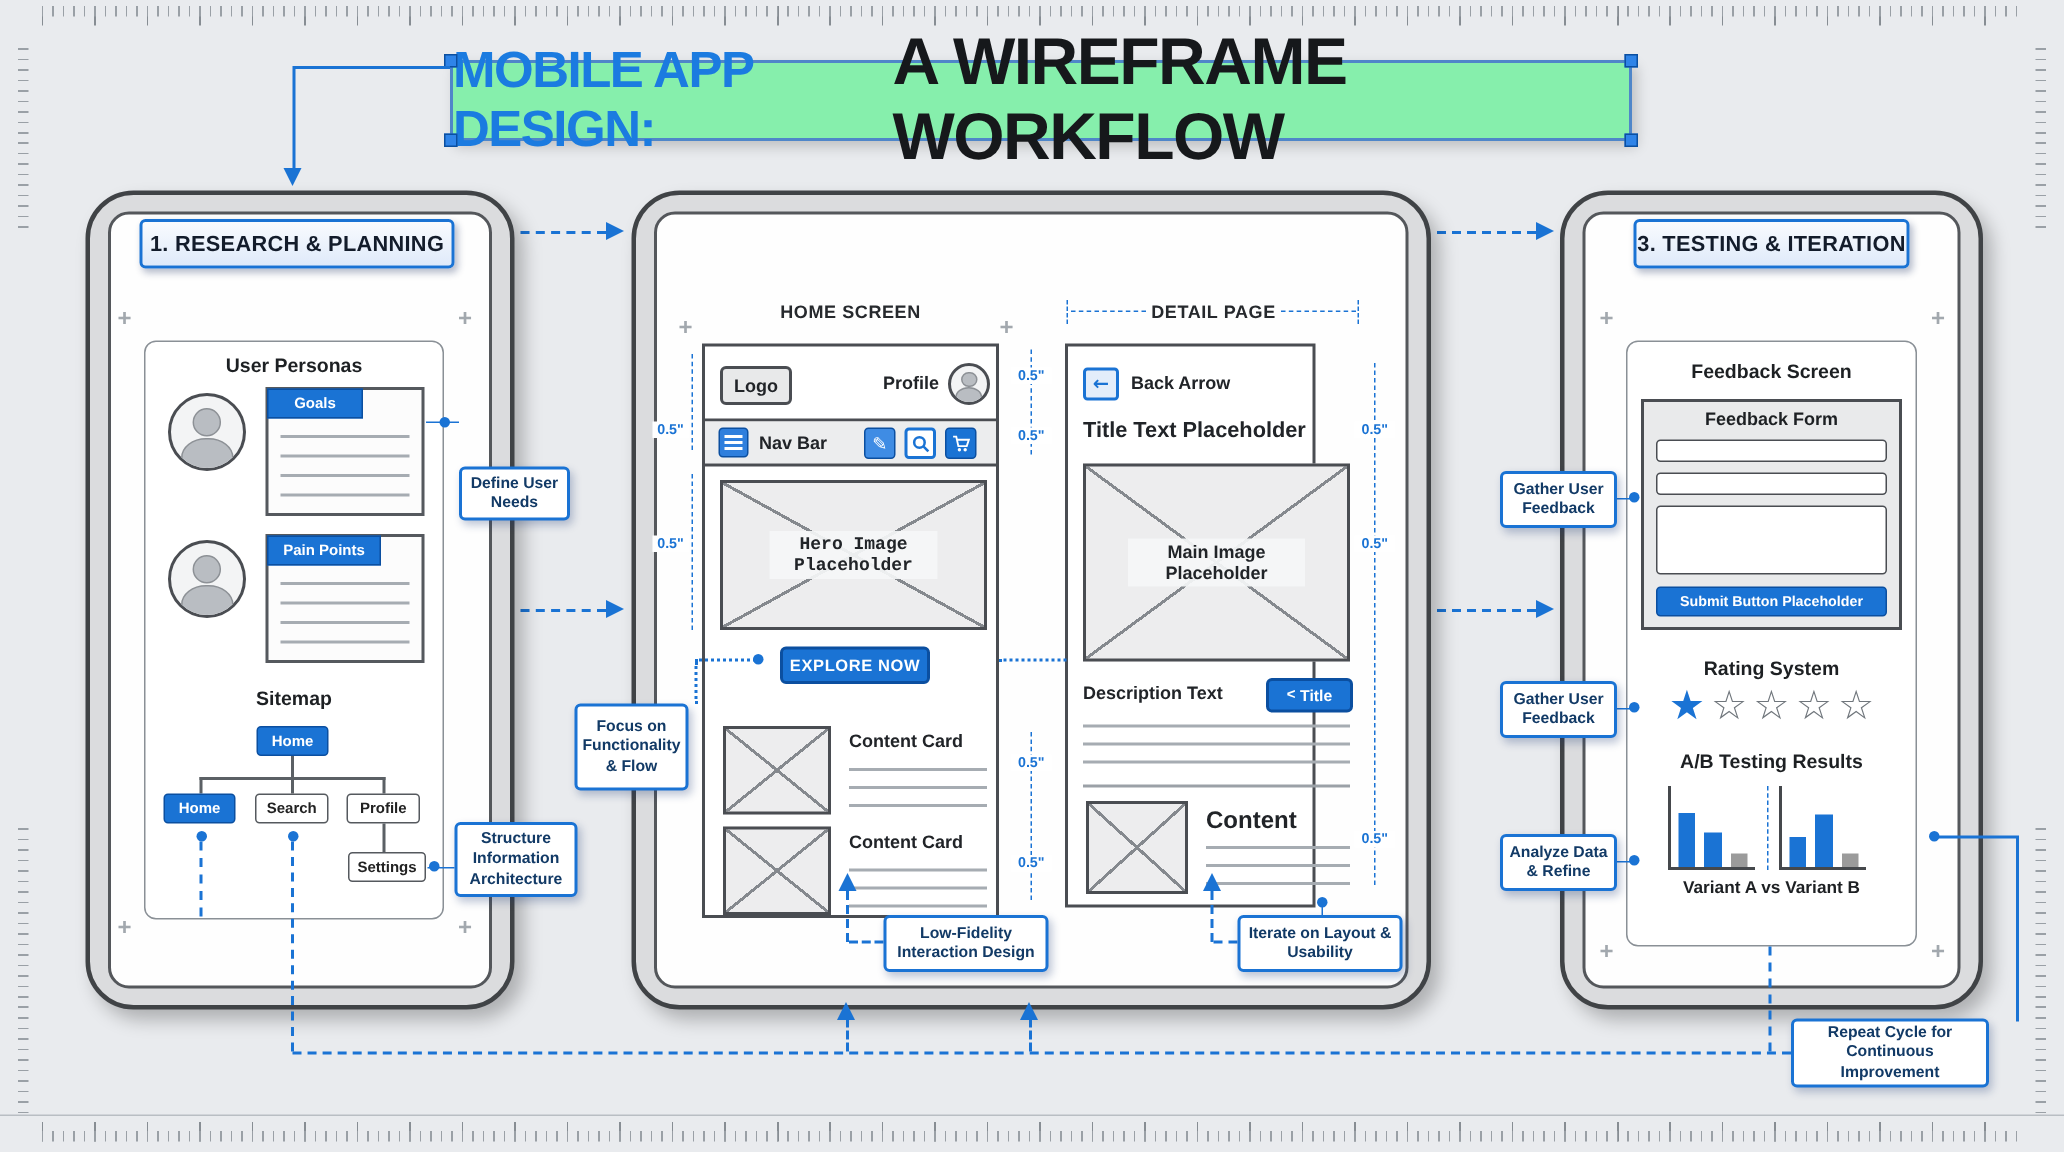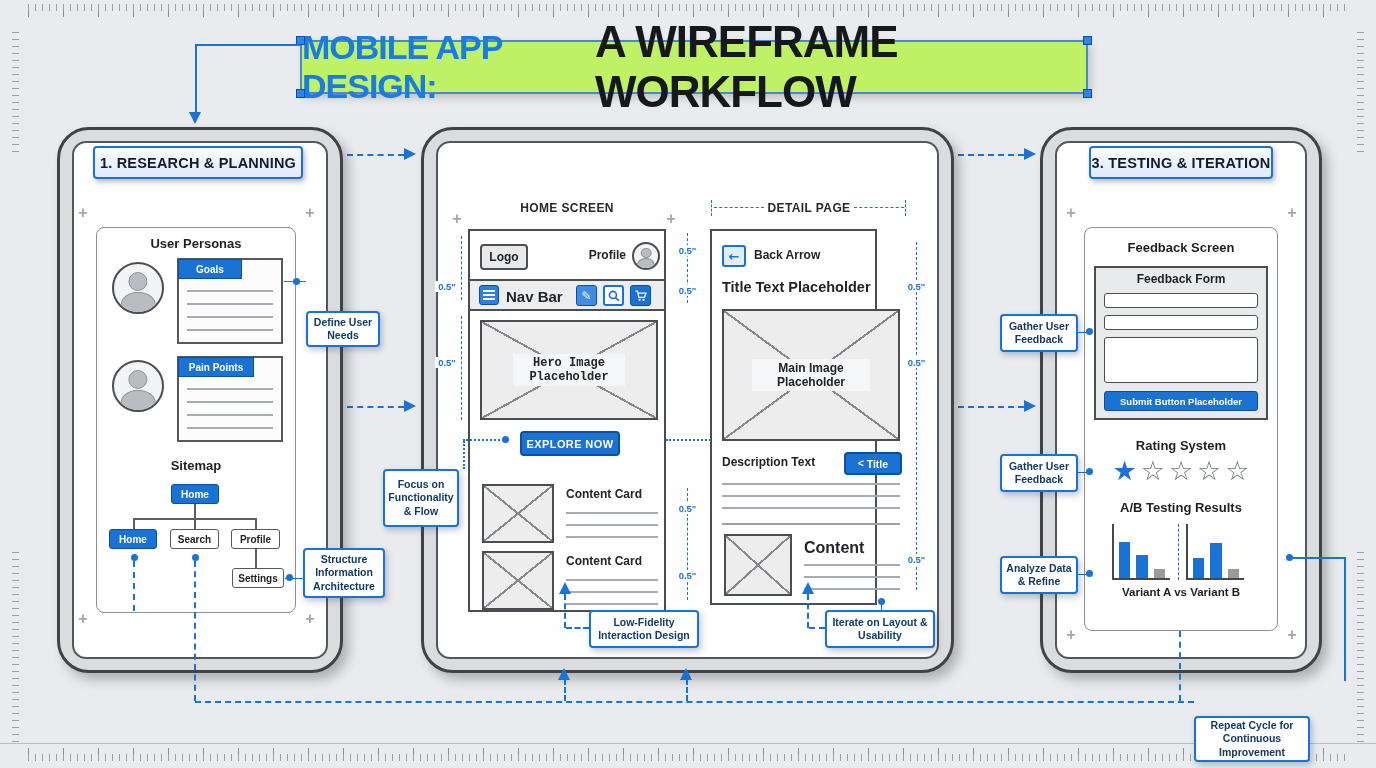--- a/index.html
+++ b/index.html
@@ -1,21 +1,21 @@
 <!DOCTYPE html>
 <html style="--accent: #1a73d4;"><head>
 <meta charset="utf-8">
 <style>
   :root{ --accent:#1a73d4; }
   *{ margin:0; padding:0; box-sizing:border-box; }
   body{ background:#dfe2e6; font-family:"Liberation Sans","DejaVu Sans",sans-serif; }
   .canvas{ position:relative; width:1376px; height:768px; background:#e9ebee; overflow:hidden; }
   .abs{ position:absolute; }
   .ruler{ position:absolute; pointer-events:none; }
-  .titlebox{ position:absolute; background:#bef264; border:2px solid #4f86c9; box-shadow:3px 4px 8px rgba(0,0,0,.18); display:flex; align-items:center; justify-content:center; }
+  .titlebox{ position:absolute; background:#86efac; border:2px solid #4f86c9; box-shadow:3px 4px 8px rgba(0,0,0,.18); display:flex; align-items:center; justify-content:center; }
   .title-part1{ color:#1b7be0; font-size:34px; font-weight:bold; letter-spacing:-1px; }
   .title-part2{ color:#16181b; font-size:44px; font-weight:bold; letter-spacing:-1px; }
   .handle{ position:absolute; width:9px; height:9px; background:#2f84e8; border:1.5px solid #0b4fa0; }
   .phone{ position:absolute; background:#dbdcde; border:3px solid #404346; border-radius:32px; box-shadow:6px 7px 12px rgba(0,0,0,.25); }
   .screen{ position:absolute; background:#fefefe; border:2px solid #54575b; border-radius:14px; }
   .badge{ position:absolute; background:linear-gradient(#f9fbfe,#dfeafa); border:2px solid var(--accent); border-radius:4px; box-shadow:2px 3px 5px rgba(20,40,90,.3); display:flex; align-items:center; justify-content:center; font-weight:bold; font-size:14.5px; color:#131c2b; letter-spacing:.2px; }
   .panel{ position:absolute; background:#fff; border:1.5px solid #8a9096; border-radius:8px; }
   .h13{ position:absolute; font-weight:bold; font-size:13px; color:#1d2023; text-align:center; }
   .wl{ position:absolute; font-weight:bold; color:#212428; }
   .card{ position:absolute; background:#fcfcfc; border:2px solid #55595e; }
@@ -168,21 +168,21 @@
   <div class="dashV" style="left:711px;top:200px;height:16px;border-left-width:1.5px;"></div>
   <div class="dashV" style="left:905px;top:200px;height:16px;border-left-width:1.5px;"></div>
 
   <div class="abs" style="left:468px;top:229px;width:198px;height:383px;border:2px solid #4a4d52;background:#fff;">
     <div class="abs" style="left:10px;top:13px;width:48px;height:26px;background:#e8e9ea;border:2px solid #4a4d52;border-radius:4px;display:flex;align-items:center;justify-content:center;font-weight:bold;font-size:12px;color:#212428;">Logo</div>
     <div class="wl" style="left:96px;top:17px;width:60px;text-align:right;font-size:12px;">Profile</div>
     <div class="avatar" style="left:162px;top:11px;width:28px;height:28px;"></div>
     <div class="divline" style="left:0;top:48px;width:194px;height:2px;"></div>
     <div class="abs" style="left:0;top:50px;width:194px;height:28px;background:#ecedee;"></div>
     <div class="icbox hamburger" style="left:9px;top:54px;width:20px;height:20px;"></div>
-    <div class="wl" style="left:36px;top:57px;font-size:15px;">Nav Bar</div>
+    <div class="wl" style="left:36px;top:57px;font-size:12px;">Nav Bar</div>
     <div class="icbox penbox" style="left:106px;top:54px;"></div>
     <div class="icbox searchbox" style="left:133px;top:54px;">
       <svg viewBox="0 0 20 20" width="14" height="14">
           <circle cx="8.5" cy="8.5" r="5" fill="none" stroke="#1a73d4" stroke-width="2.4"></circle>
           <line x1="12.5" y1="12.5" x2="17" y2="17" stroke="#1a73d4" stroke-width="2.4"></line>
         </svg>
     </div>
     <div class="icbox cartbox" style="left:160px;top:54px;">
       <svg viewBox="0 0 20 20" width="14" height="14">
           <path d="M2 3h3l2 9h8l2-6H6" fill="none" stroke="#fff" stroke-width="1.8"></path>
@@ -306,21 +306,21 @@
   <div class="cdot" style="left:1086px;top:468px;"></div>
   <div class="callout" style="left:1000px;top:454px;width:78px;height:38px;">Gather User Feedback</div>
 
   <div class="solidH" style="left:1078px;top:574px;width:12px;border-top-width:1.5px;"></div>
   <div class="cdot" style="left:1086px;top:570px;"></div>
   <div class="callout" style="left:1000px;top:556px;width:78px;height:38px;">Analyze Data &amp; Refine</div>
 
   <div class="cdot" style="left:1286px;top:554px;"></div>
   <div class="solidH" style="left:1292px;top:557px;width:52px;"></div>
   <div class="solidV" style="left:1344px;top:557px;height:124px;"></div>
-  <div class="callout" style="left:1194px;top:679px;width:116px;height:46px;margin-top:37px;">Repeat Cycle for Continuous Improvement</div>
+  <div class="callout" style="left:1194px;top:679px;width:132px;height:46px;">Repeat Cycle for Continuous Improvement</div>
 
   <div class="dashV" style="left:194px;top:561px;height:140px;"></div>
   <div class="dashV" style="left:133px;top:561px;height:50px;"></div>
   <div class="dashH" style="left:195px;top:701px;width:999px;"></div>
   <div class="dashV" style="left:1179px;top:631px;height:70px;"></div>
   <div class="dashV" style="left:564px;top:679px;height:22px;"></div>
   <div class="arrowU" style="left:558px;top:668px;"></div>
   <div class="dashV" style="left:686px;top:679px;height:22px;"></div>
   <div class="arrowU" style="left:680px;top:668px;"></div>
 

